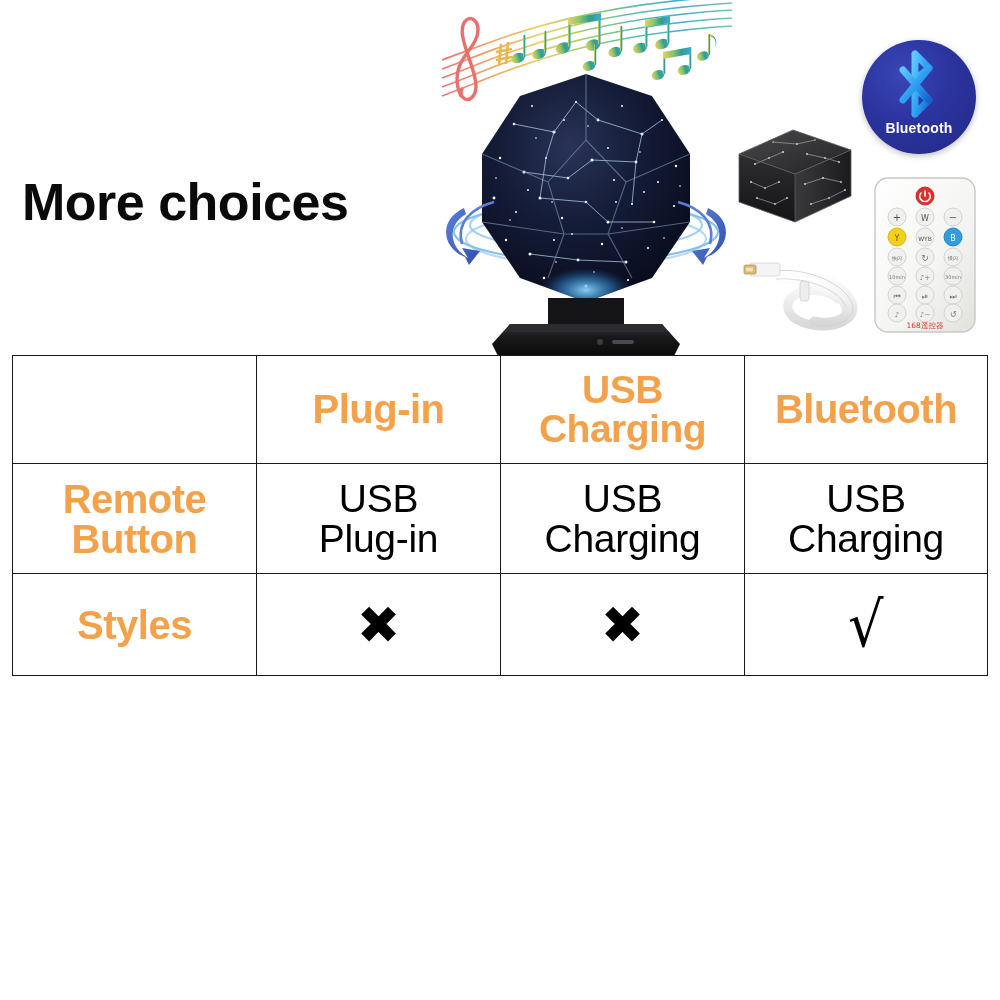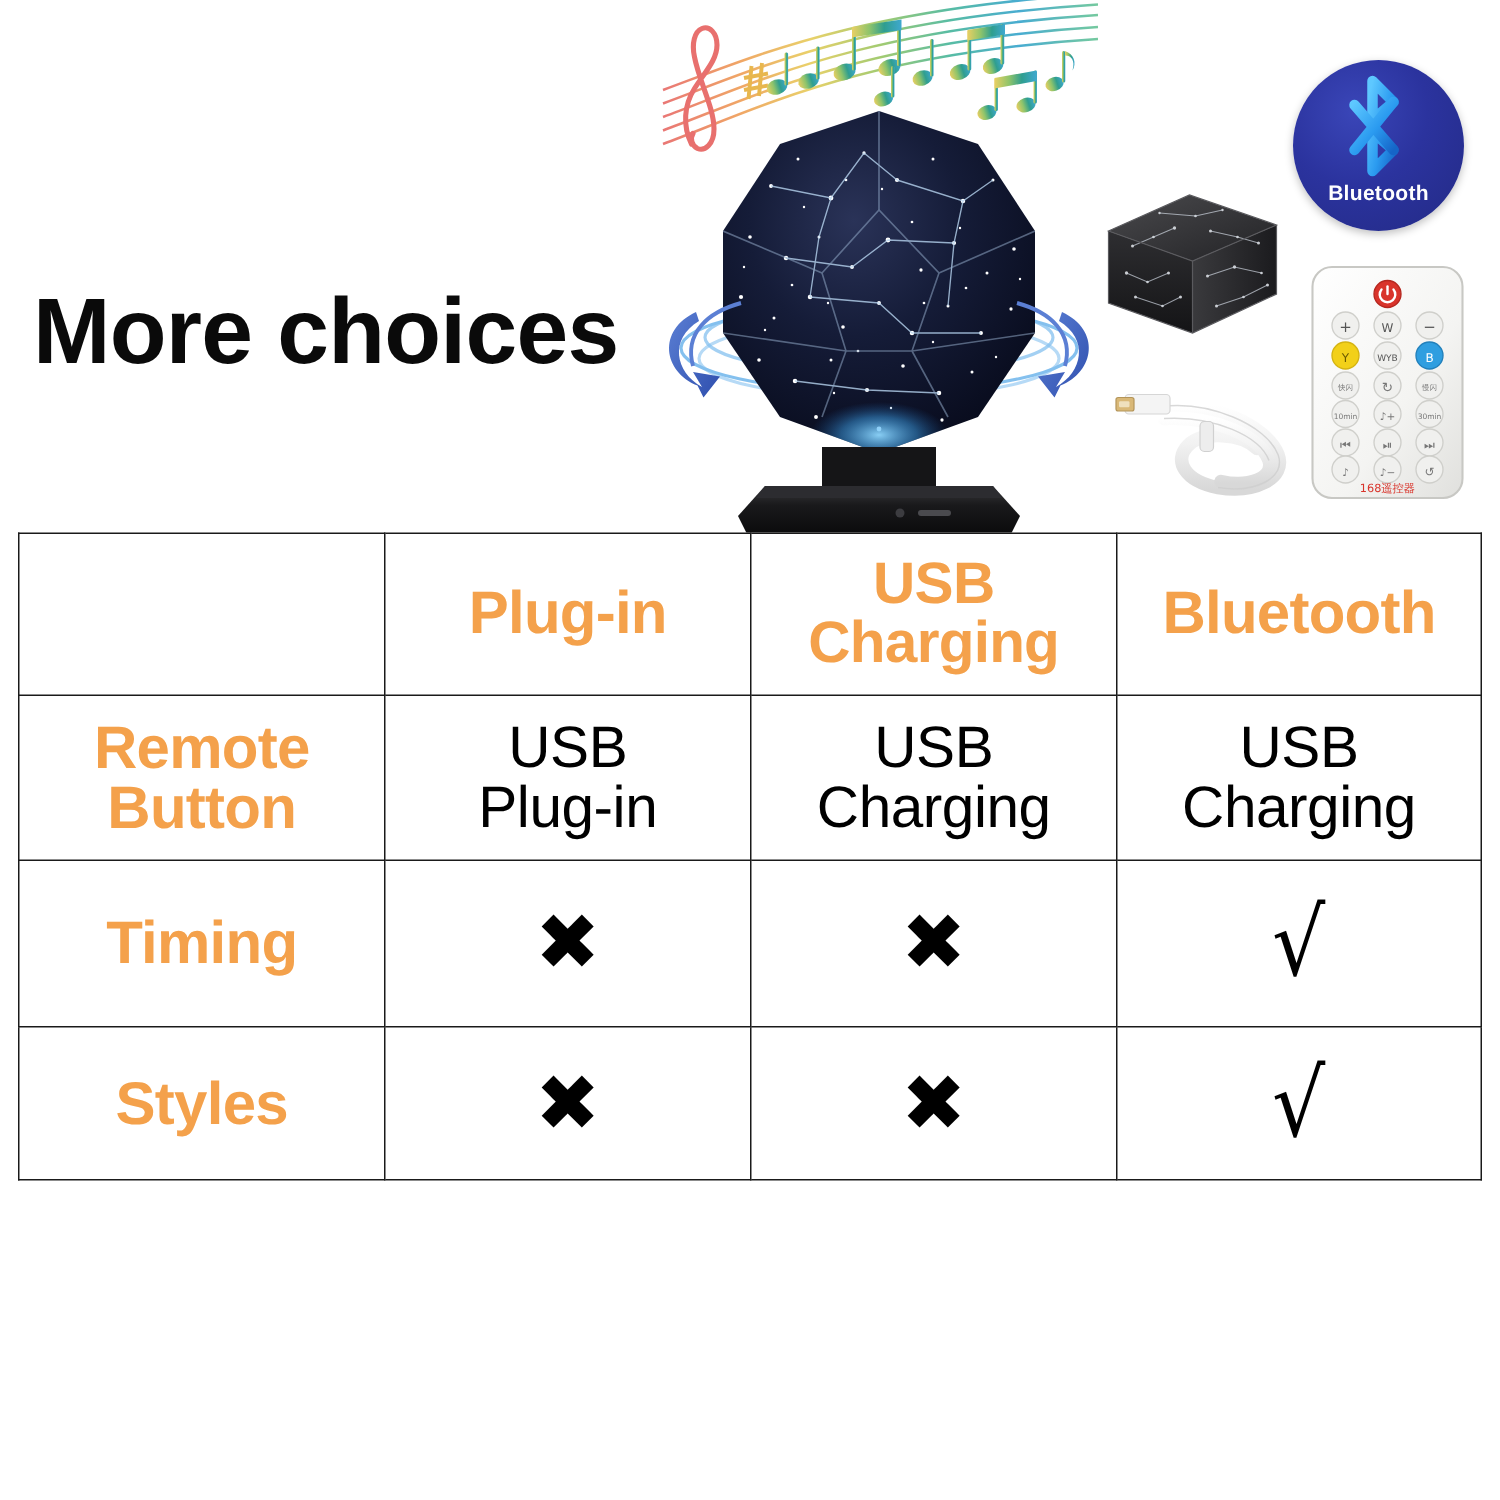--- a/index.html
+++ b/index.html
@@ -36,22 +36,22 @@
     color: #0a0a0a;
     font-weight: bold;
     letter-spacing: -0.5px;
     white-space: nowrap;
   }
   #headline-line1 {
     left: 64px; top: 106px;
     font-size: 58px;
   }
   #headline-line2 {
-    left: 22px; top: 186px;
-    font-size: 62px;
+    left: 22px; top: 172px;
+    font-size: 52px;
   }
 
   
   #music-notes {
     position: absolute;
     left: 432px; top: 0px;
     width: 300px; height: 104px;
   }
 
   
@@ -632,34 +632,20 @@
         <td>
           <div class="cell-value">
             <span>USB</span><br>
             <span>Charging</span>
           </div>
         </td>
       </tr>
 
 
 
-      <tr class="row-timing">
-        <td>
-          <div class="row-label"><span>Timing</span></div>
-        </td>
-        <td>
-          <span class="mark-cross">✖</span>
-        </td>
-        <td>
-          <span class="mark-cross">✖</span>
-        </td>
-        <td>
-          <span class="mark-check">√</span>
-        </td>
-      </tr>
 
       <tr class="row-music">
         <td>
           <div class="row-label"><span>Styles</span></div>
         </td>
         <td>
           <span class="mark-cross">✖</span>
         </td>
         <td>
           <span class="mark-cross">✖</span>

